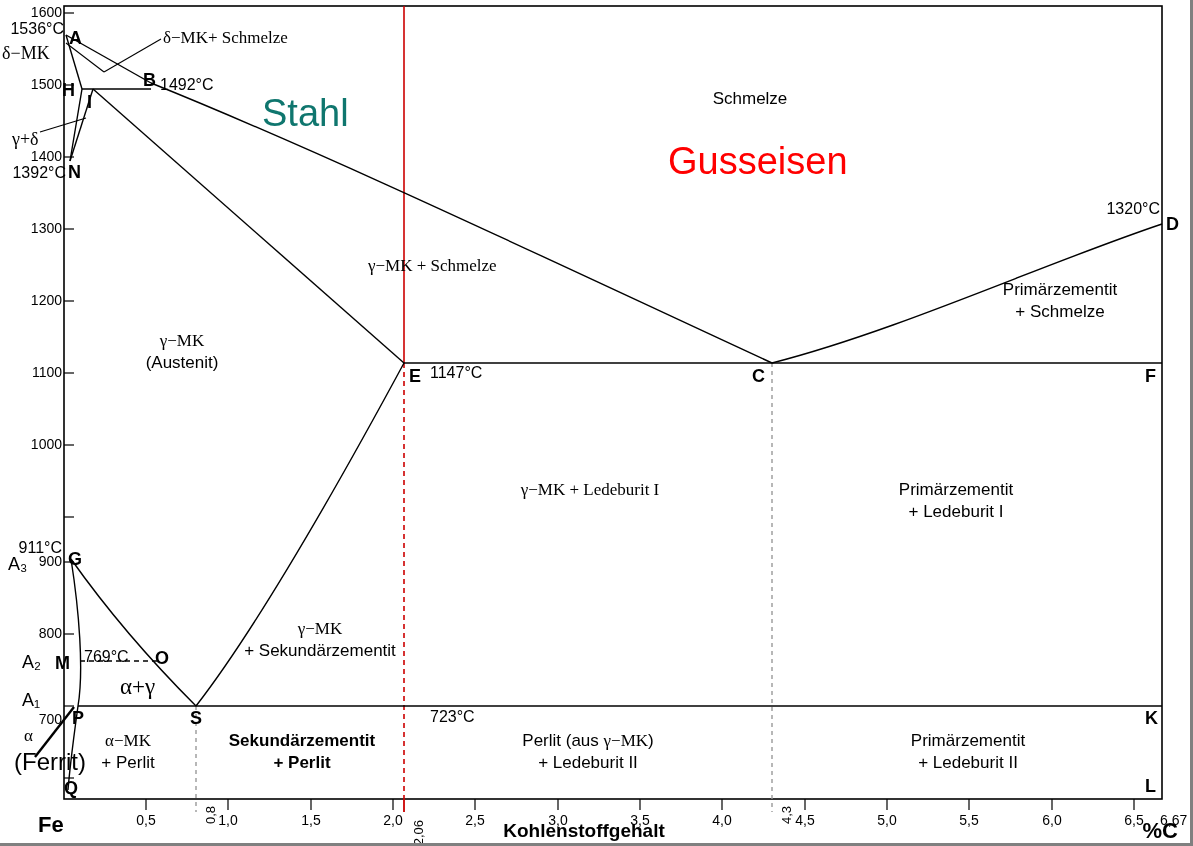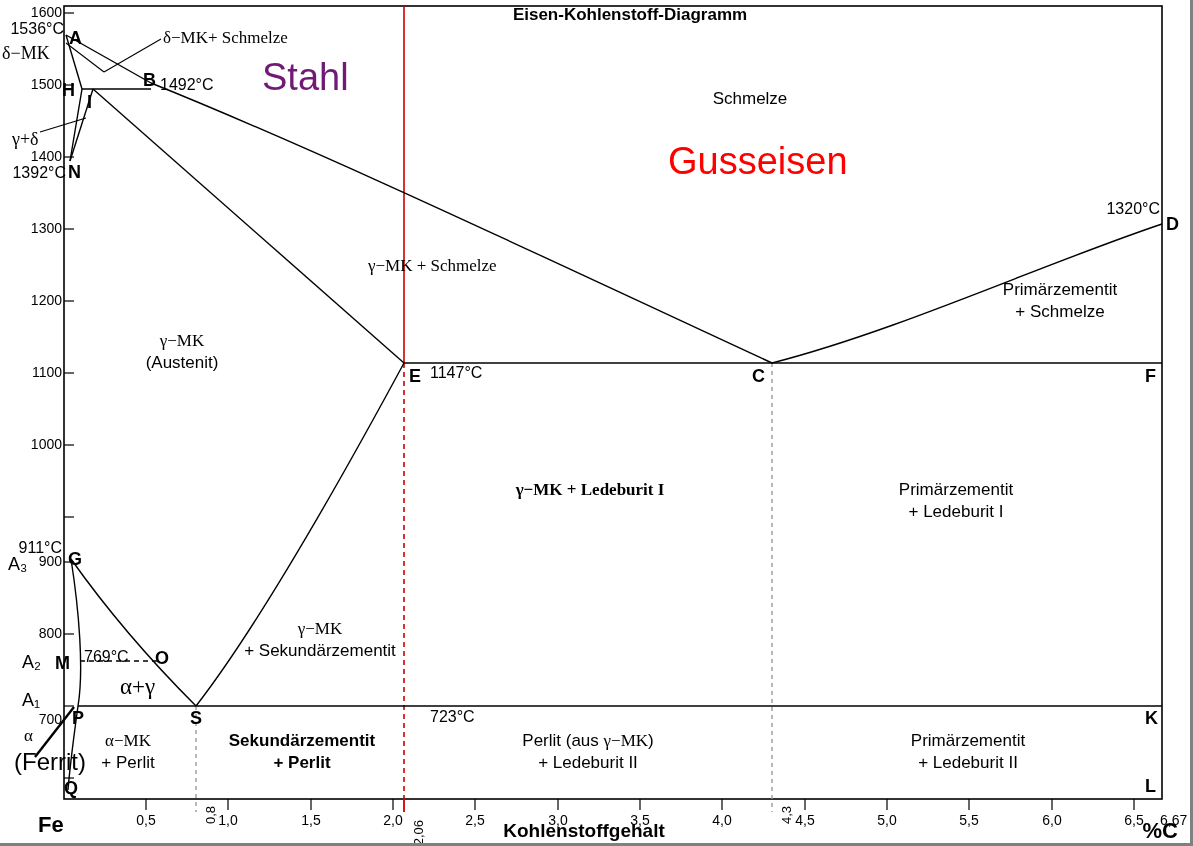--- a/index.html
+++ b/index.html
@@ -56,21 +56,22 @@
     font-size: 17px;
     line-height: 1.28;
     text-align: center;
   }
   .axis-title {
     font-weight: bold;
     font-size: 19px;
   }
   .big-steel {
     font-size: 38px;
-    color: #701a75;
+    color: #0f766e;
+    margin-top: 36px;
   }
   .big-iron {
     font-size: 38px;
     color: #ff0000;
     text-align: right;
   }
   .title {
     font-weight: bold;
     font-size: 17px;
   }
@@ -150,21 +151,20 @@
     <path d="M 78 706 L 1162 706" fill="none" stroke="#000000" stroke-width="1.6"></path>
 
     <path d="M 80 661 L 158 661" fill="none" stroke="#000000" stroke-width="1.4" stroke-dasharray="5,4"></path>
 
     <line x1="66" y1="43" x2="104" y2="72" stroke="#000000" stroke-width="1.1"></line>
     <line x1="161" y1="39" x2="104" y2="72" stroke="#000000" stroke-width="1.1"></line>
     <line x1="40" y1="132" x2="86" y2="118" stroke="#000000" stroke-width="1.1"></line>
     <line x1="35" y1="757" x2="74" y2="707" stroke="#000000" stroke-width="2.4"></line>
   </svg>
 
-  <div class="lbl title ctr" style="left:630px; top:5px;">Eisen-Kohlenstoff-Diagramm</div>
 
   <div class="lbl ytick rgt" style="left:62px; top:4px;">1600</div>
   <div class="lbl ytick rgt" style="left:62px; top:76px;">1500</div>
   <div class="lbl ytick rgt" style="left:62px; top:148px;">1400</div>
   <div class="lbl ytick rgt" style="left:62px; top:220px;">1300</div>
   <div class="lbl ytick rgt" style="left:62px; top:292px;">1200</div>
   <div class="lbl ytick rgt" style="left:62px; top:364px;">1100</div>
   <div class="lbl ytick rgt" style="left:62px; top:436px;">1000</div>
   <div class="lbl ytick rgt" style="left:62px; top:553px;">900</div>
   <div class="lbl ytick rgt" style="left:62px; top:625px;">800</div>
@@ -242,21 +242,21 @@
   <div class="lbl region" style="left:182px; top:330px; transform:translateX(-50%);">
     <div class="serif">γ−MK</div>
     <div>(Austenit)</div>
   </div>
 
   <div class="lbl region" style="left:1060px; top:279px; transform:translateX(-50%);">
     <div>Primärzementit</div>
     <div>+ Schmelze</div>
   </div>
 
-  <div class="lbl region" style="left:590px; top:479px; transform:translateX(-50%);font-weight:bold;">
+  <div class="lbl region" style="left:590px; top:479px; transform:translateX(-50%);">
     <span class="serif">γ−MK + Ledeburit I</span>
   </div>
 
   <div class="lbl region" style="left:956px; top:479px; transform:translateX(-50%);">
     <div>Primärzementit</div>
     <div>+ Ledeburit I</div>
   </div>
 
   <div class="lbl region" style="left:320px; top:618px; transform:translateX(-50%);">
     <div class="serif">γ−MK</div>

